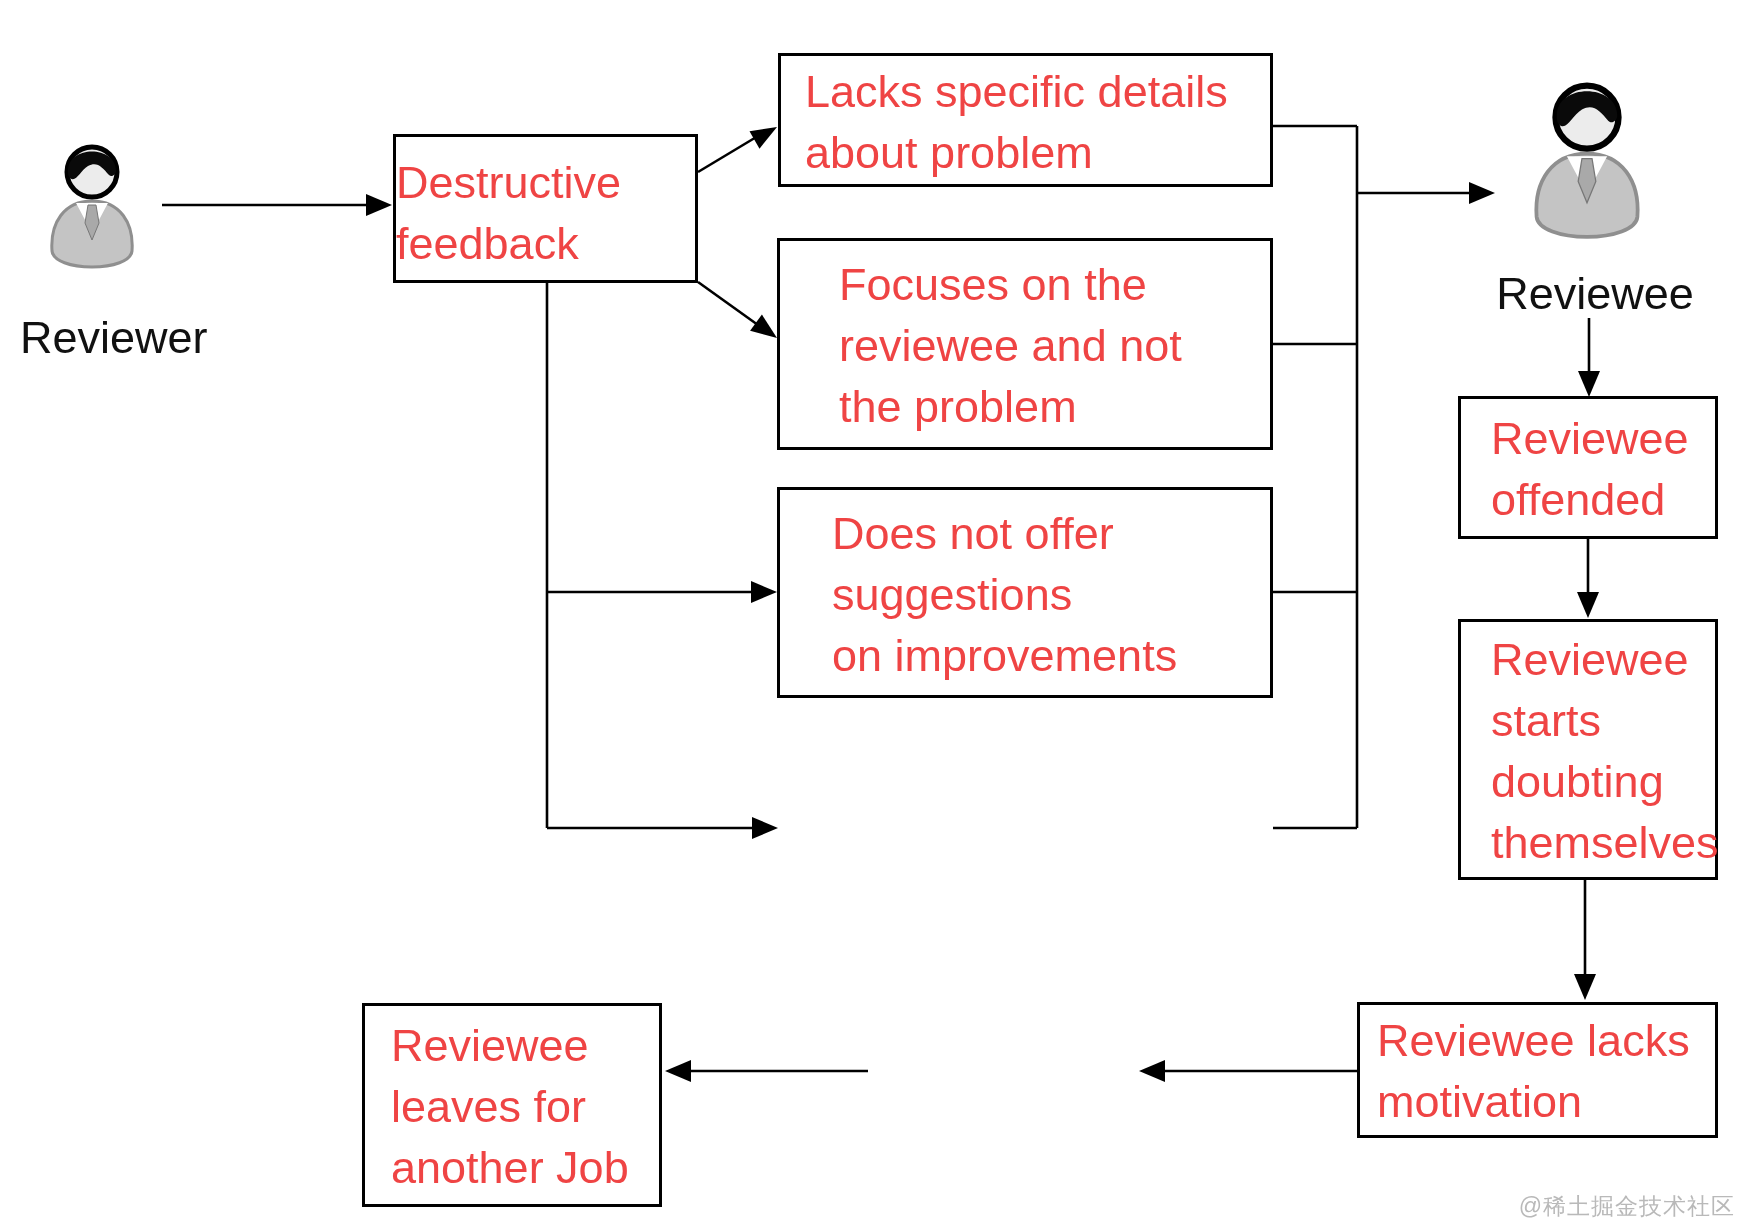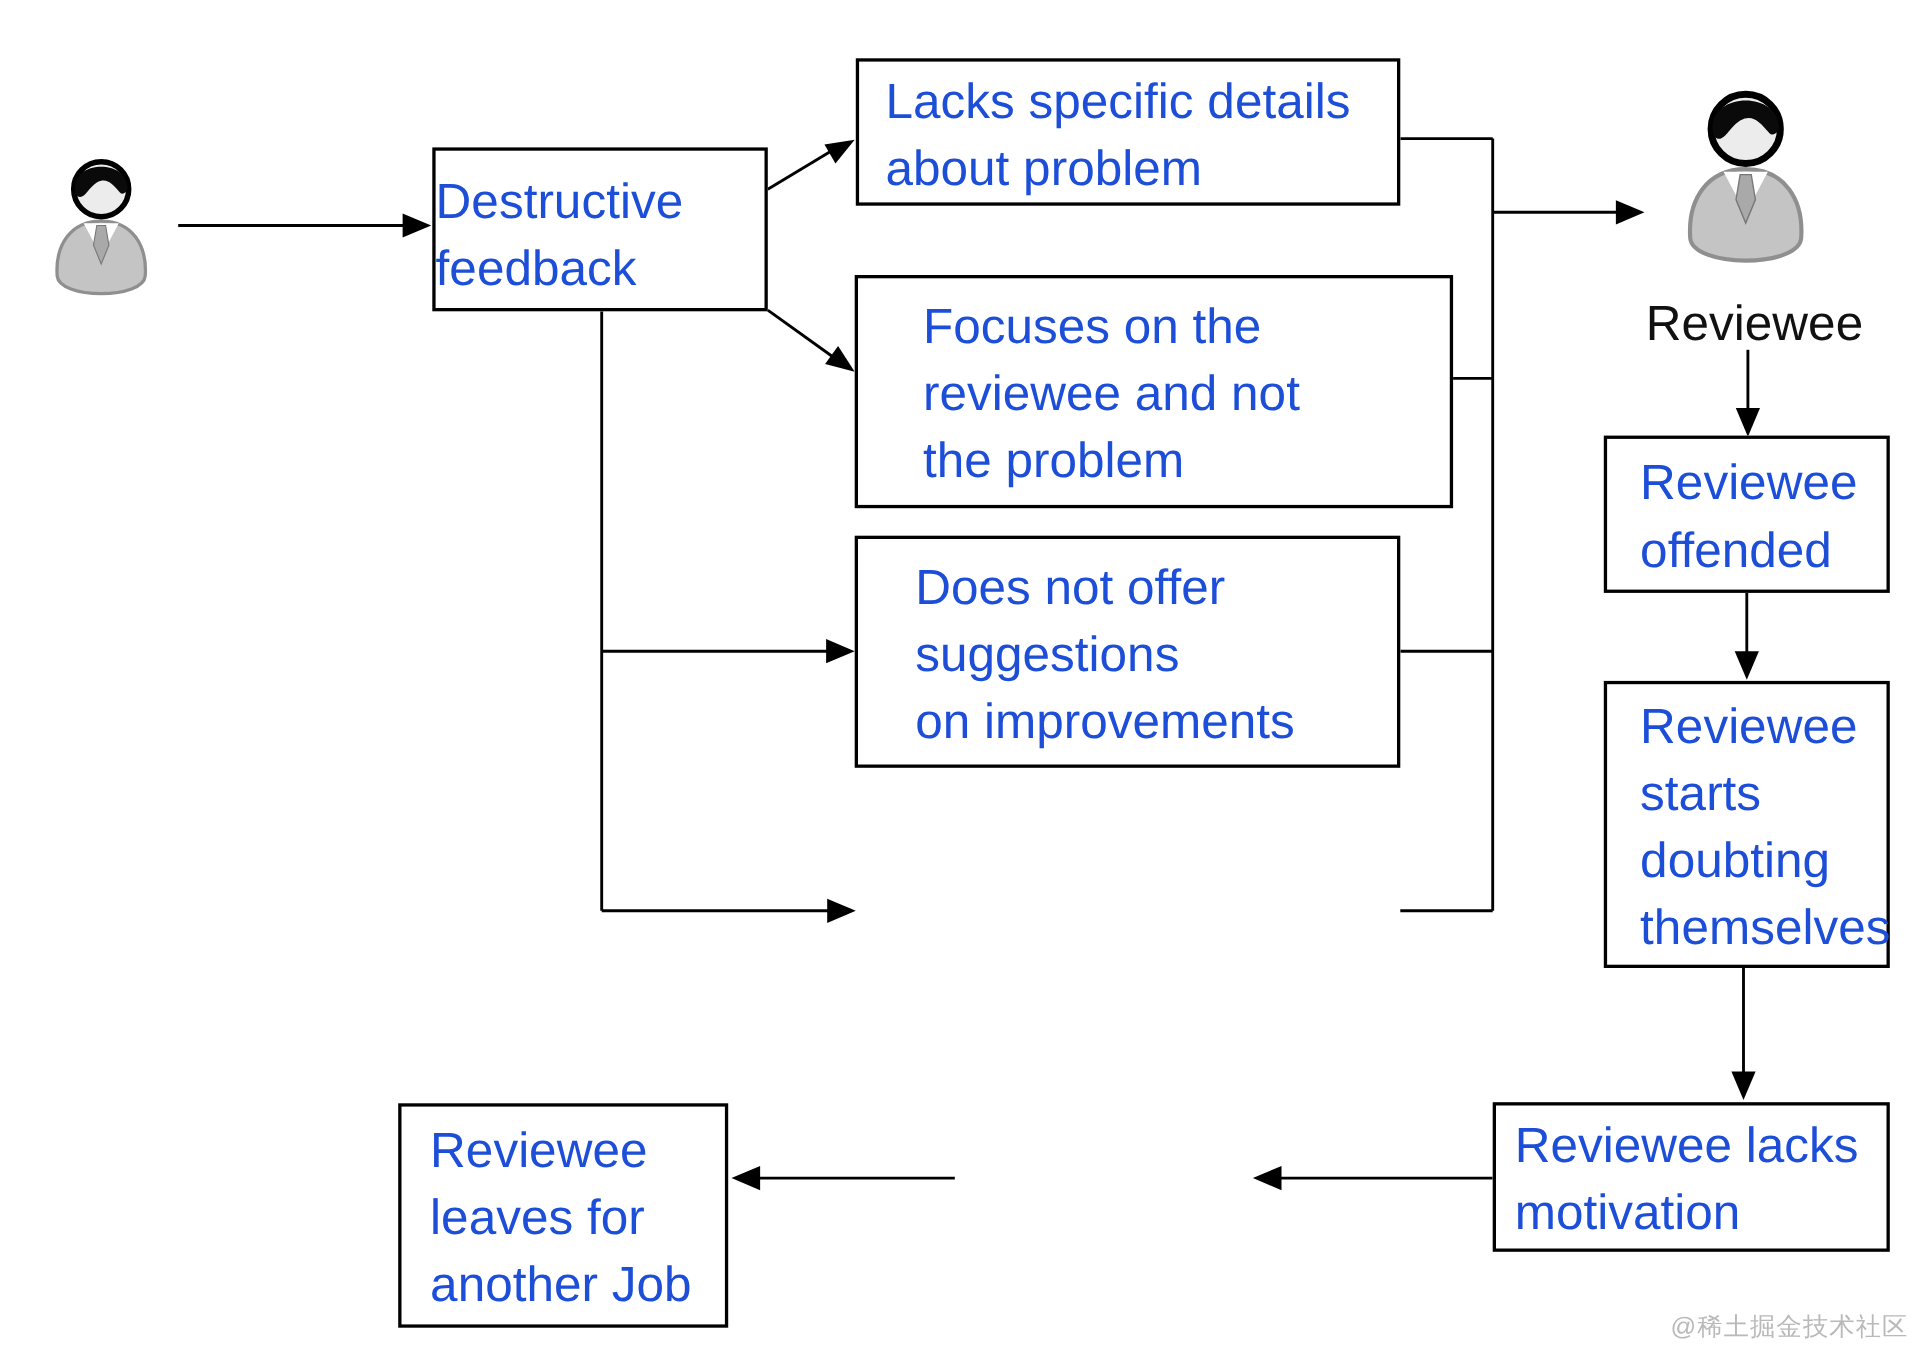--- a/index.html
+++ b/index.html
@@ -15,21 +15,21 @@
     position:absolute;left:32px;top:14px;
     font-size:47px;line-height:1.15;color:#1a1a1a;
     white-space:pre-line;
   }
   .actor-label{
     position:absolute;font-size:45px;color:#111;white-space:pre-line;
   }
   .node{
     position:absolute;box-sizing:border-box;
     border:3px solid #000;background:#fff;
-    font-size:45px;line-height:61px;color:#1d4ed8;
+    font-size:45px;line-height:61px;color:#ef4444;
     white-space:pre-line;
   }
   .node.centered{}
   #connectors{position:absolute;left:0;top:0;}
   #connectors line{stroke:#000;stroke-width:2.6;}
   #connectors polygon{fill:#000;stroke:none;}
   .person-icon{position:absolute;}
   .watermark{
     position:absolute;right:8px;bottom:9px;
     font-size:23px;color:#b9b9b9;letter-spacing:1px;margin-left:12px;
@@ -99,28 +99,29 @@
   </svg>
 
 
   <svg class="person-icon" style="left:42px;top:122px" width="100" height="168" viewBox="0 0 100 130">
     <path d="M50,60 C22,60 8,82 10,110 C11,120 29,126 50,126 C71,126 89,120 90,110 C92,82 78,60 50,60 Z" fill="#c4c4c4" stroke="#8f8f8f" stroke-width="3"></path>
     <path d="M34,62 L50,92 L66,62 Z" fill="#ffffff"></path>
     <path d="M46,64 L54,64 L57,82 L50,99 L43,82 Z" fill="#a9a9a9" stroke="#777" stroke-width="1"></path>
     <circle cx="50" cy="31" r="25" fill="#ececec" stroke="#000" stroke-width="5"></circle>
     <path d="M26,30 C26,4 74,4 74,30 C74,33 70,37 67,34 C60,26 55,20 46,25 C38,30 34,42 28,37 C26,35 26,32 26,30 Z" fill="#0a0a0a"></path>
   </svg>
+  <div class="actor-label" style="left:20px;top:312px">Reviewer</div>
 
   <div class="node centered" style="left:393px;top:134px;width:305px;height:149px;padding-top:15px">Destructive
 feedback</div>
 
   <div class="node" style="left:778px;top:53px;width:495px;height:134px;padding:5px 10px 0 24px">Lacks specific details
 about problem</div>
 
-  <div class="node" style="left:777px;top:250px;width:544px;height:212px;padding:13px 10px 0 59px">Focuses on the
+  <div class="node" style="left:777px;top:238px;width:496px;height:212px;padding:13px 10px 0 59px">Focuses on the
 reviewee and not
 the problem</div>
 
   <div class="node" style="left:777px;top:487px;width:496px;height:211px;padding:13px 10px 0 52px">Does not offer
 suggestions
 on improvements</div>
 
 
   <svg class="person-icon" style="left:1524px;top:76px" width="126" height="168" viewBox="0 0 100 130">
     <path d="M50,60 C22,60 8,82 10,110 C11,120 29,126 50,126 C71,126 89,120 90,110 C92,82 78,60 50,60 Z" fill="#c4c4c4" stroke="#8f8f8f" stroke-width="3"></path>

